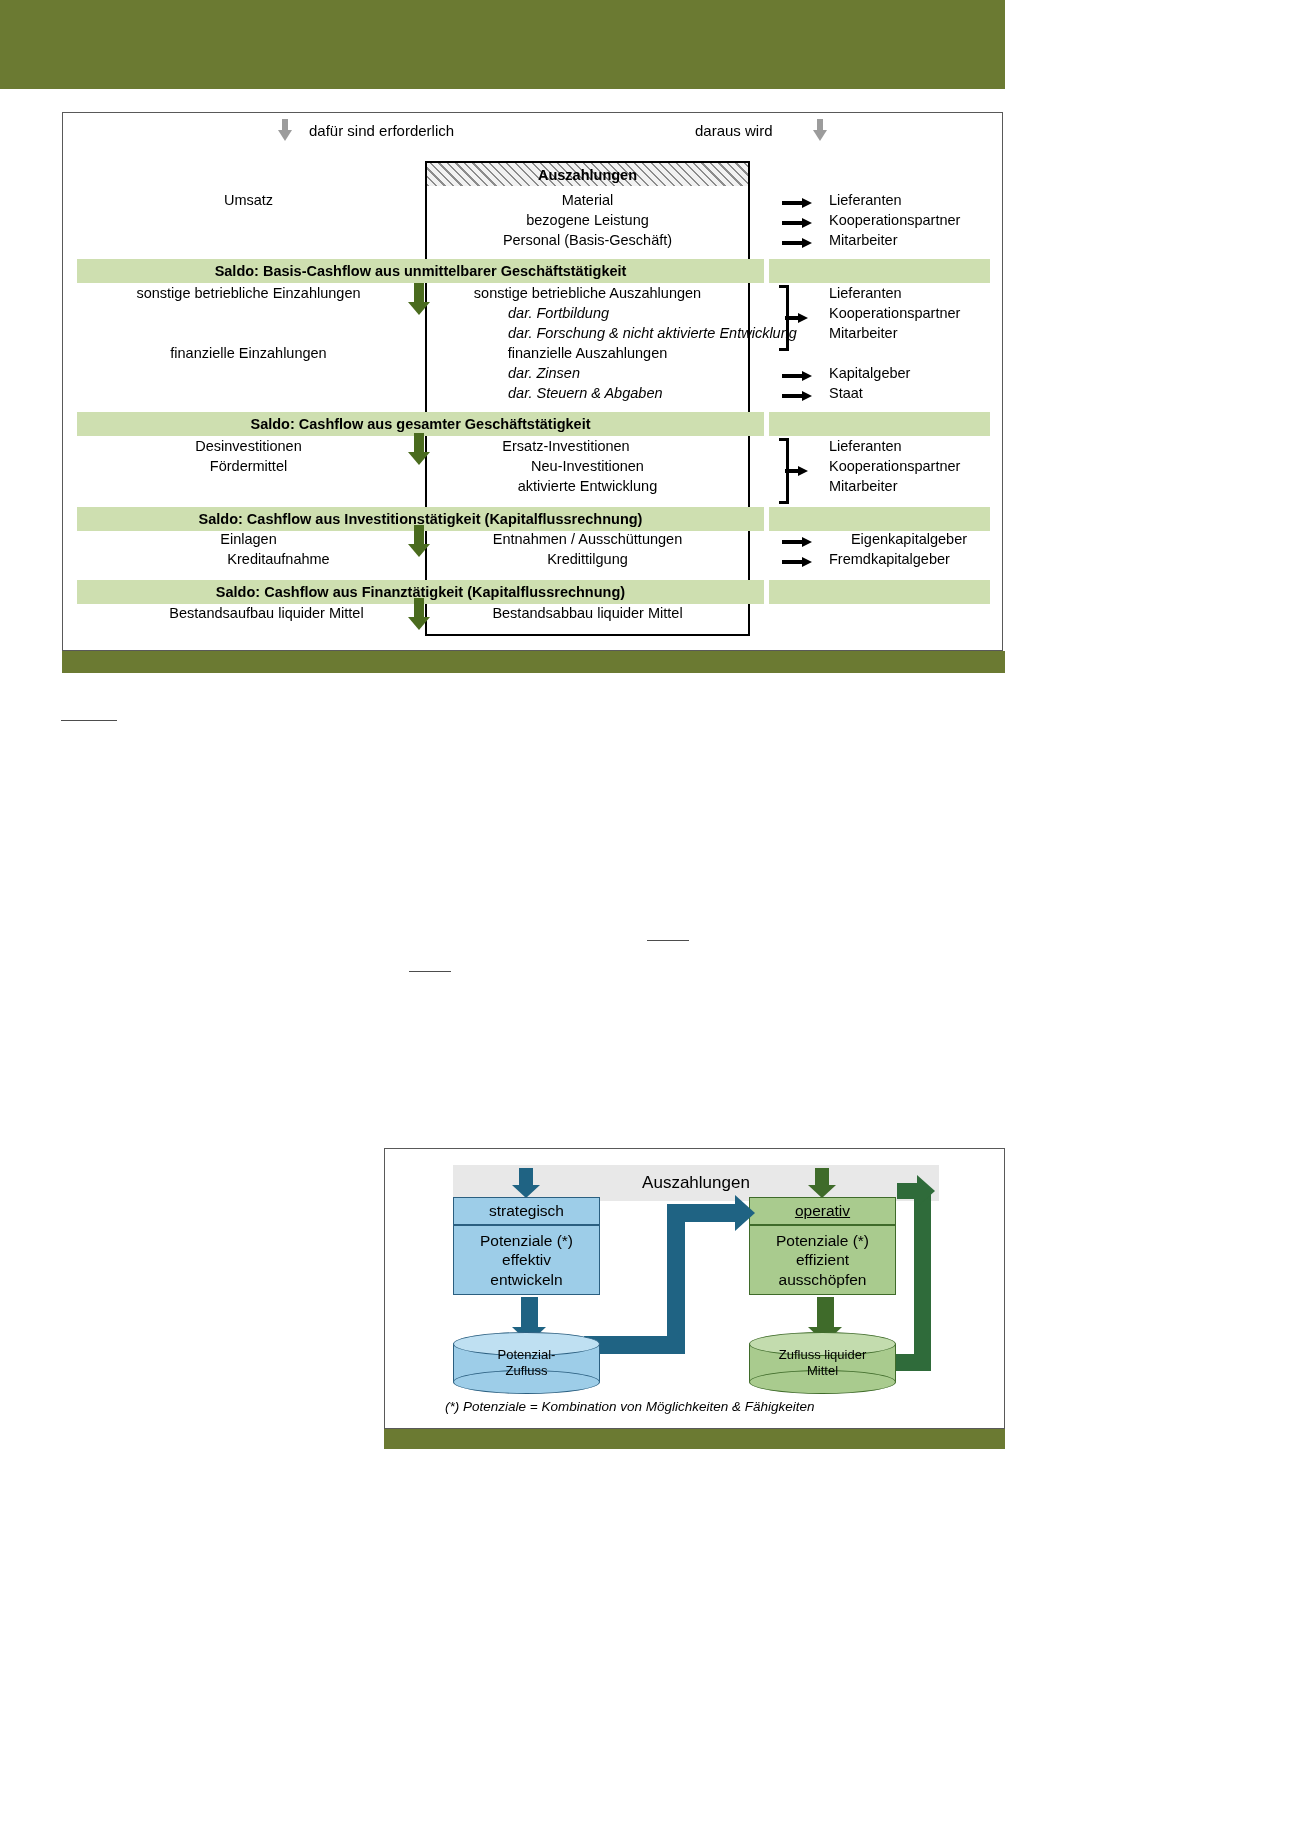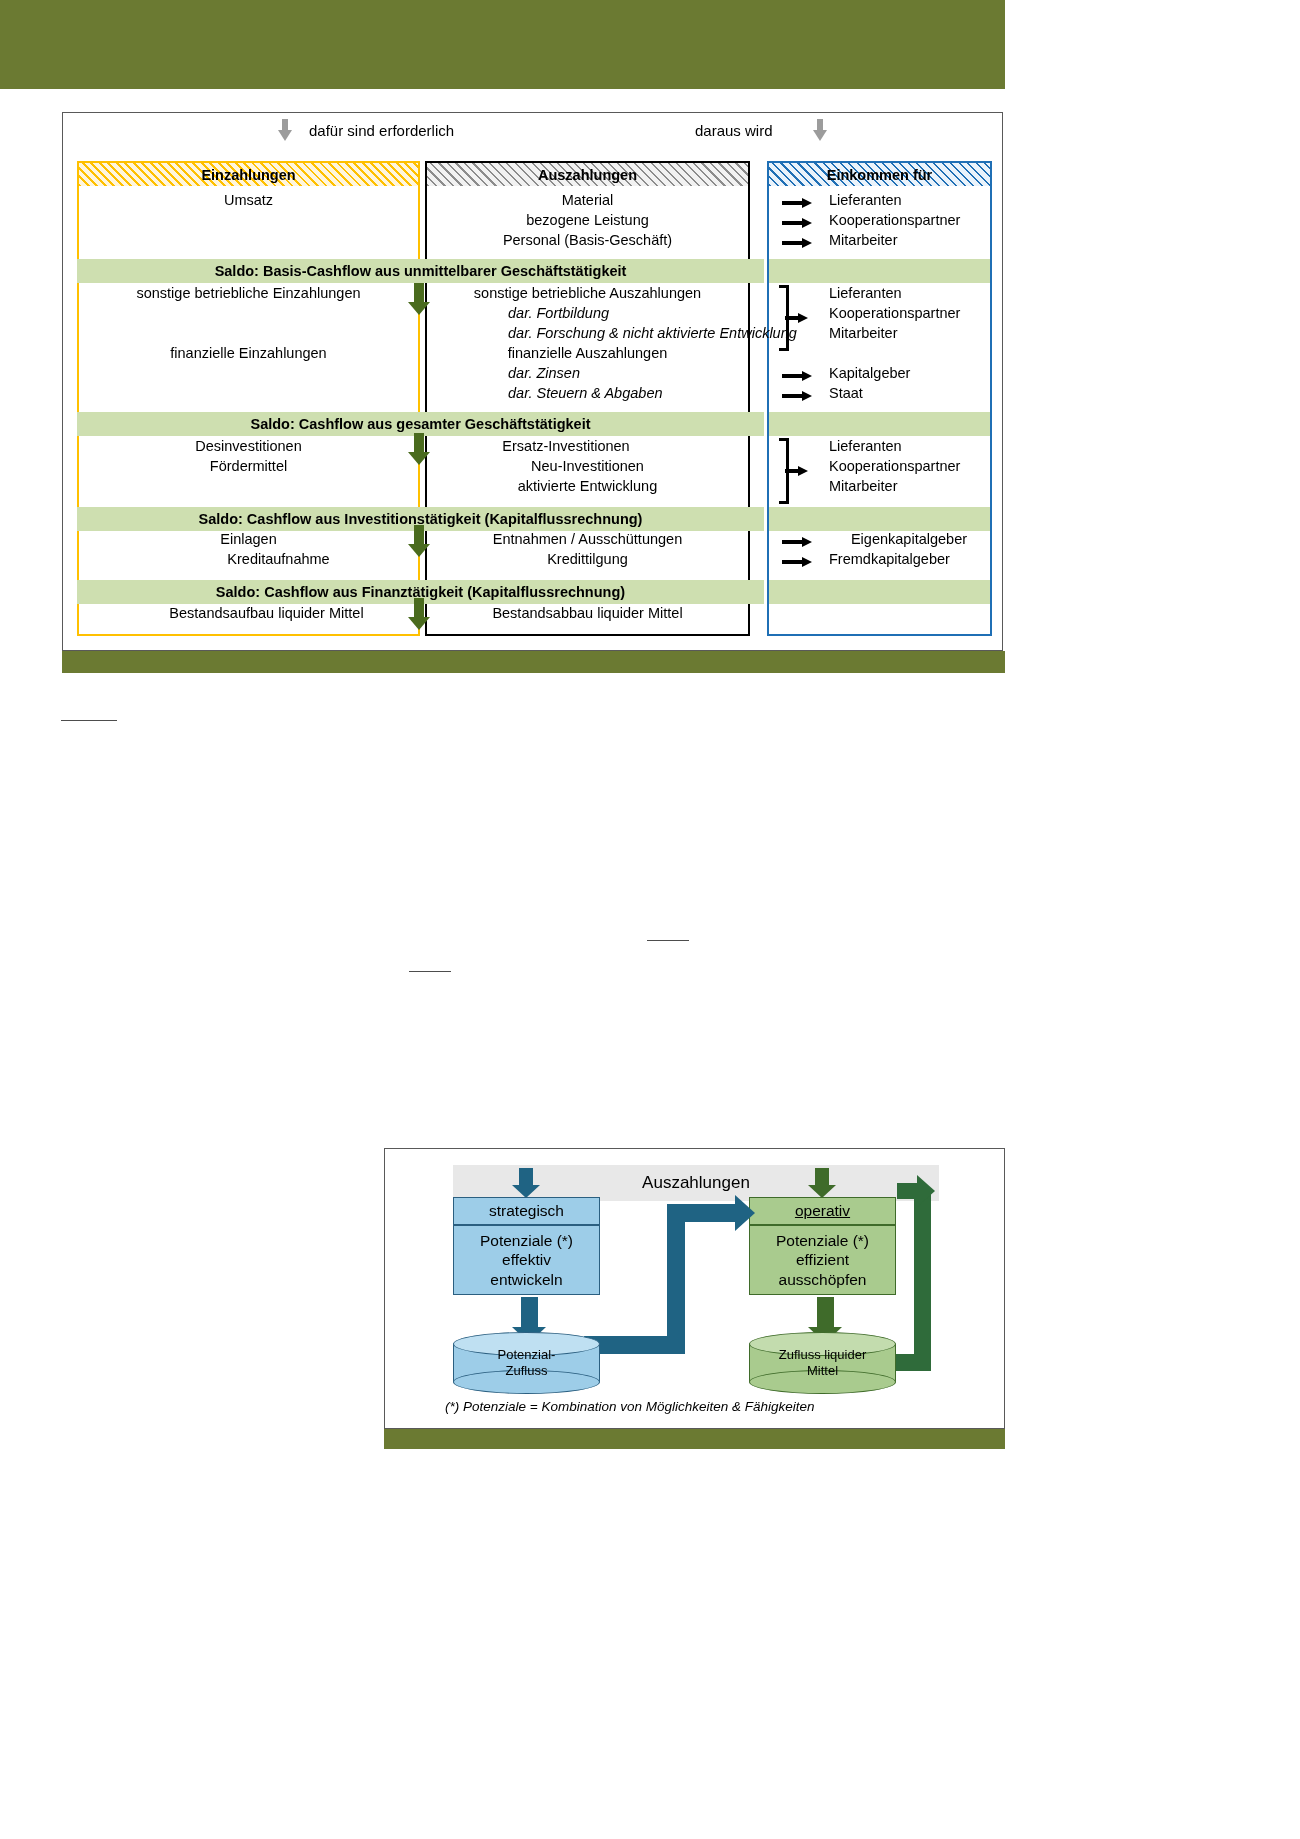--- a/index.html
+++ b/index.html
@@ -190,28 +190,22 @@
       <div class="head"></div>
   </div>
   <div class="d1-hdrnote" style="left:246px;top:9px;">dafür sind erforderlich</div>
 
   <div class="d1-hdrnote" style="left:632px;top:9px;">daraus wird</div>
   <div class="greyarrow" style="left:750px;top:6px;">
     <div class="shaft"></div>
       <div class="head"></div>
   </div>
 
-  <div class="col" id="col-ein">
-    <div class="colhdr" id="hdr-ein">Einzahlungen</div>
-  </div>
   <div class="col" id="col-aus">
     <div class="colhdr" id="hdr-aus">Auszahlungen</div>
-  </div>
-  <div class="col" id="col-eink">
-    <div class="colhdr" id="hdr-eink">Einkommen für</div>
   </div>
 
   <div class="cell" style="left:14px;top:79px;width:343px;">Umsatz</div>
 
   <div class="cell" style="left:362px;top:79px;width:325px;">Material</div>
   <div class="cell" style="left:362px;top:99px;width:325px;">bezogene Leistung</div>
   <div class="cell" style="left:362px;top:119px;width:325px;">Personal (Basis-Geschäft)</div>
 
   <div class="blkarrow" style="left:719px;top:85px;">
     <div class="bshaft"></div>

